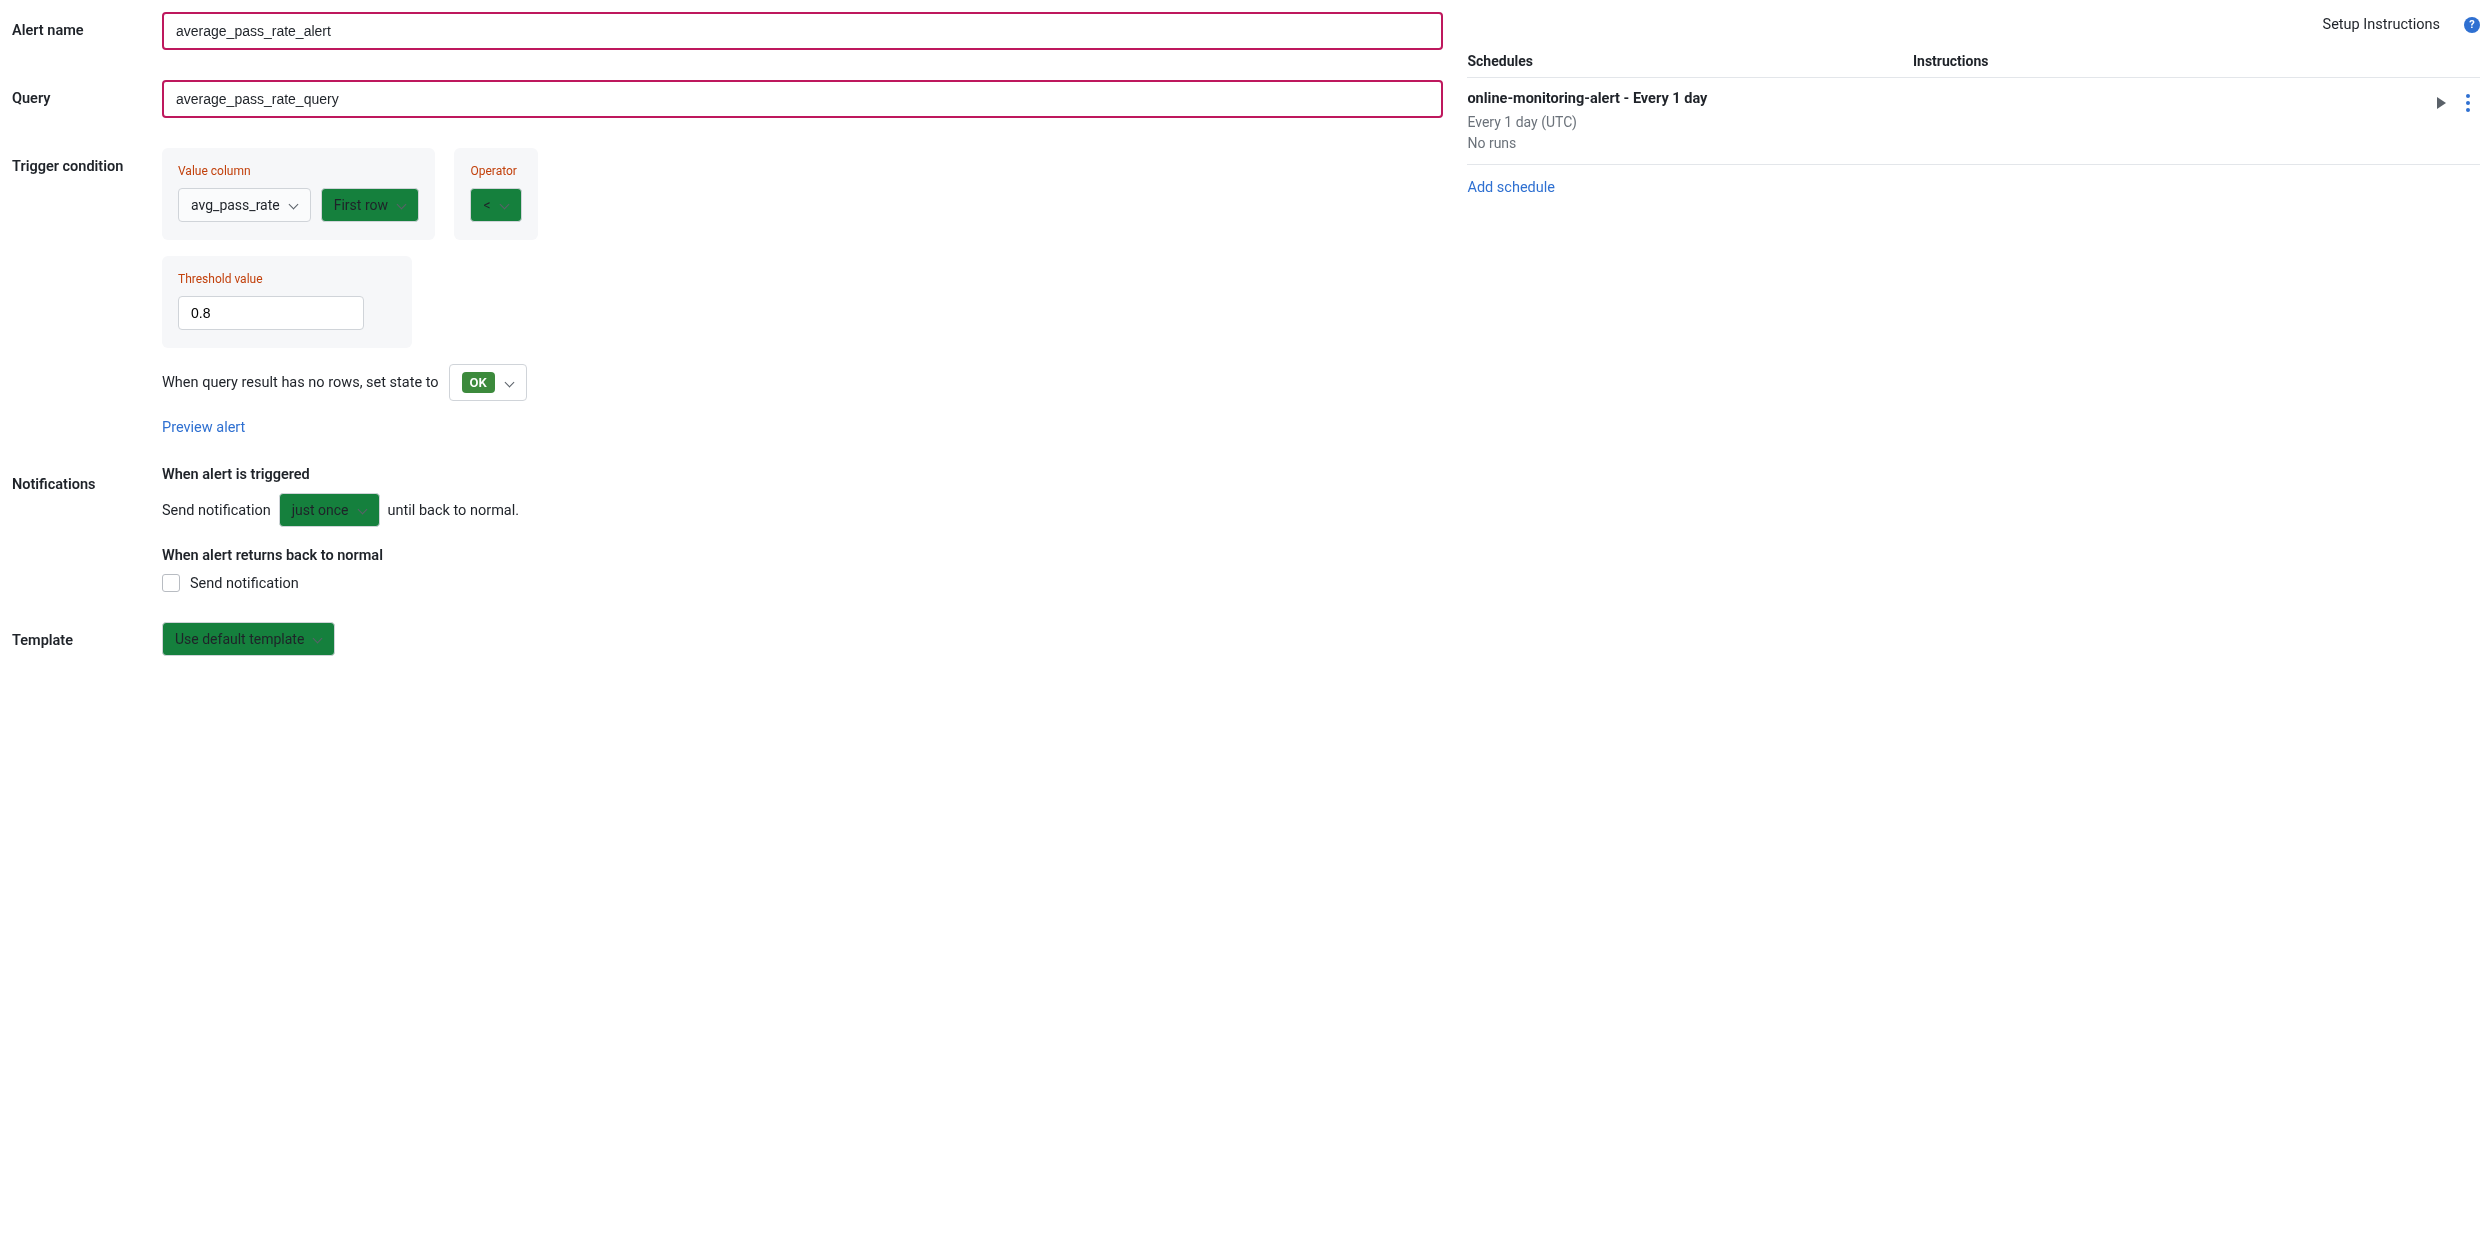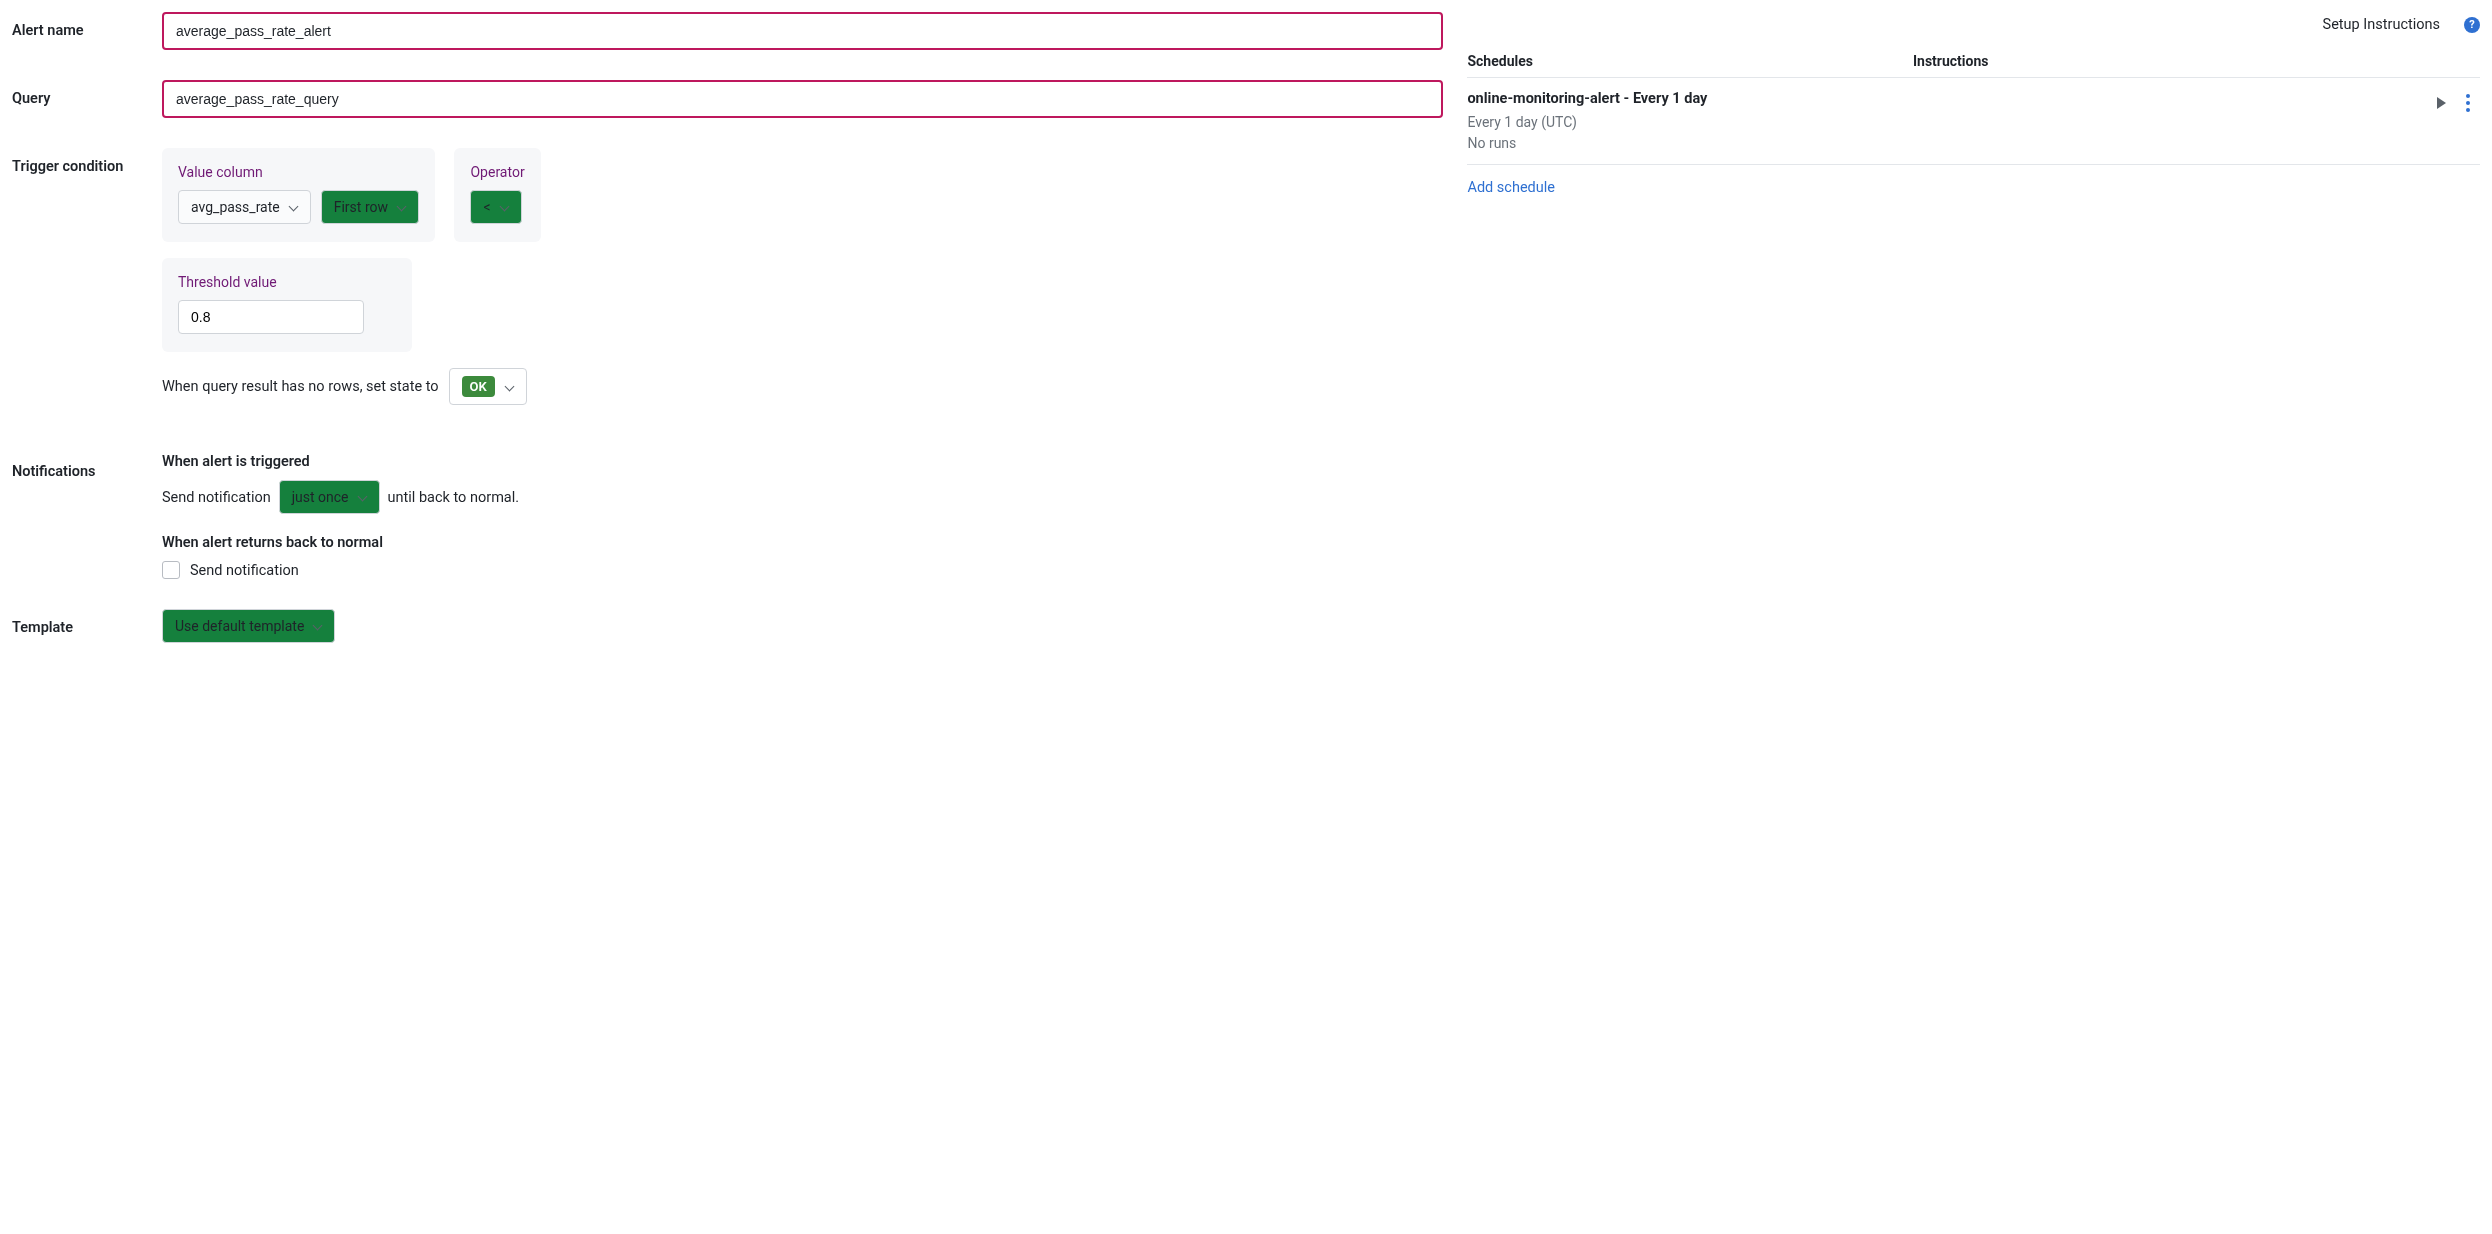--- a/index.html
+++ b/index.html
@@ -54,22 +54,22 @@
     .group-box {
       background: #f6f7f9;
       border-radius: 6px;
       padding: 16px 16px 18px 16px;
       display: inline-block;
       vertical-align: top;
       margin-right: 16px;
       margin-bottom: 16px;
     }
     .group-label {
-      font-size: 14px;
-      color: #701a75;
+      font-size: 12px;
+      color: #c2410c;
       margin-bottom: 10px;
     }
     .group-controls {
       display: flex;
       gap: 10px;
     }
     .select-btn {
       display: inline-flex;
       align-items: center;
       gap: 8px;
@@ -311,20 +311,21 @@
         </div>
 
         <div class="inline-row">
           <span>When query result has no rows, set state to</span>
           <div class="ok-select">
             <span class="ok-badge">OK</span>
             <span class="chevron"></span>
           </div>
         </div>
 
+        <div class="link">Preview alert</div>
       </div>
     </div>
 
     <div class="form-row">
       <div class="label-col">Notifications</div>
       <div class="field-col">
         <div class="notif-heading">When alert is triggered</div>
         <div class="notif-inline">
           <span>Send notification</span>
           <div class="select-btn">

